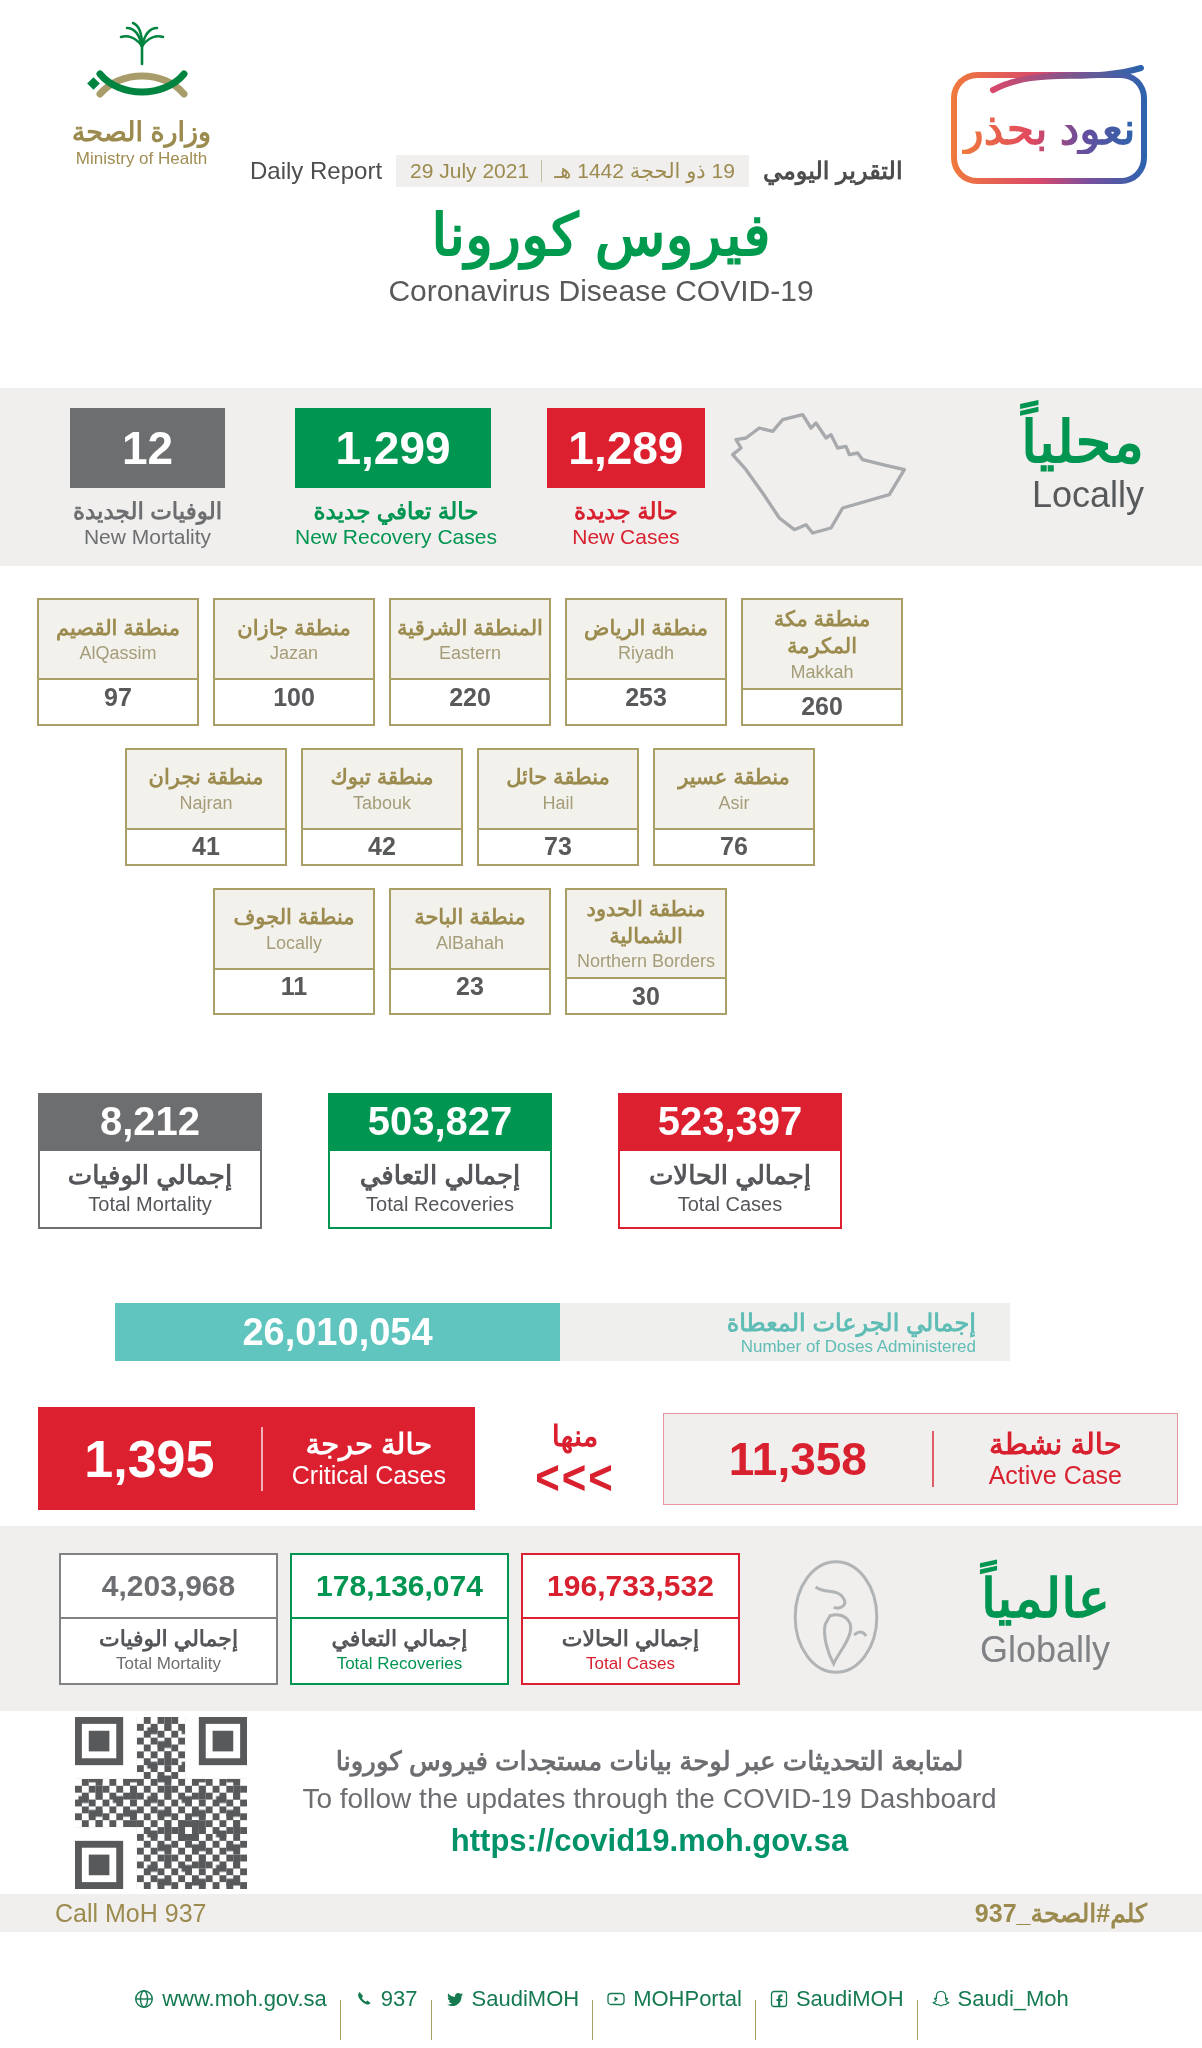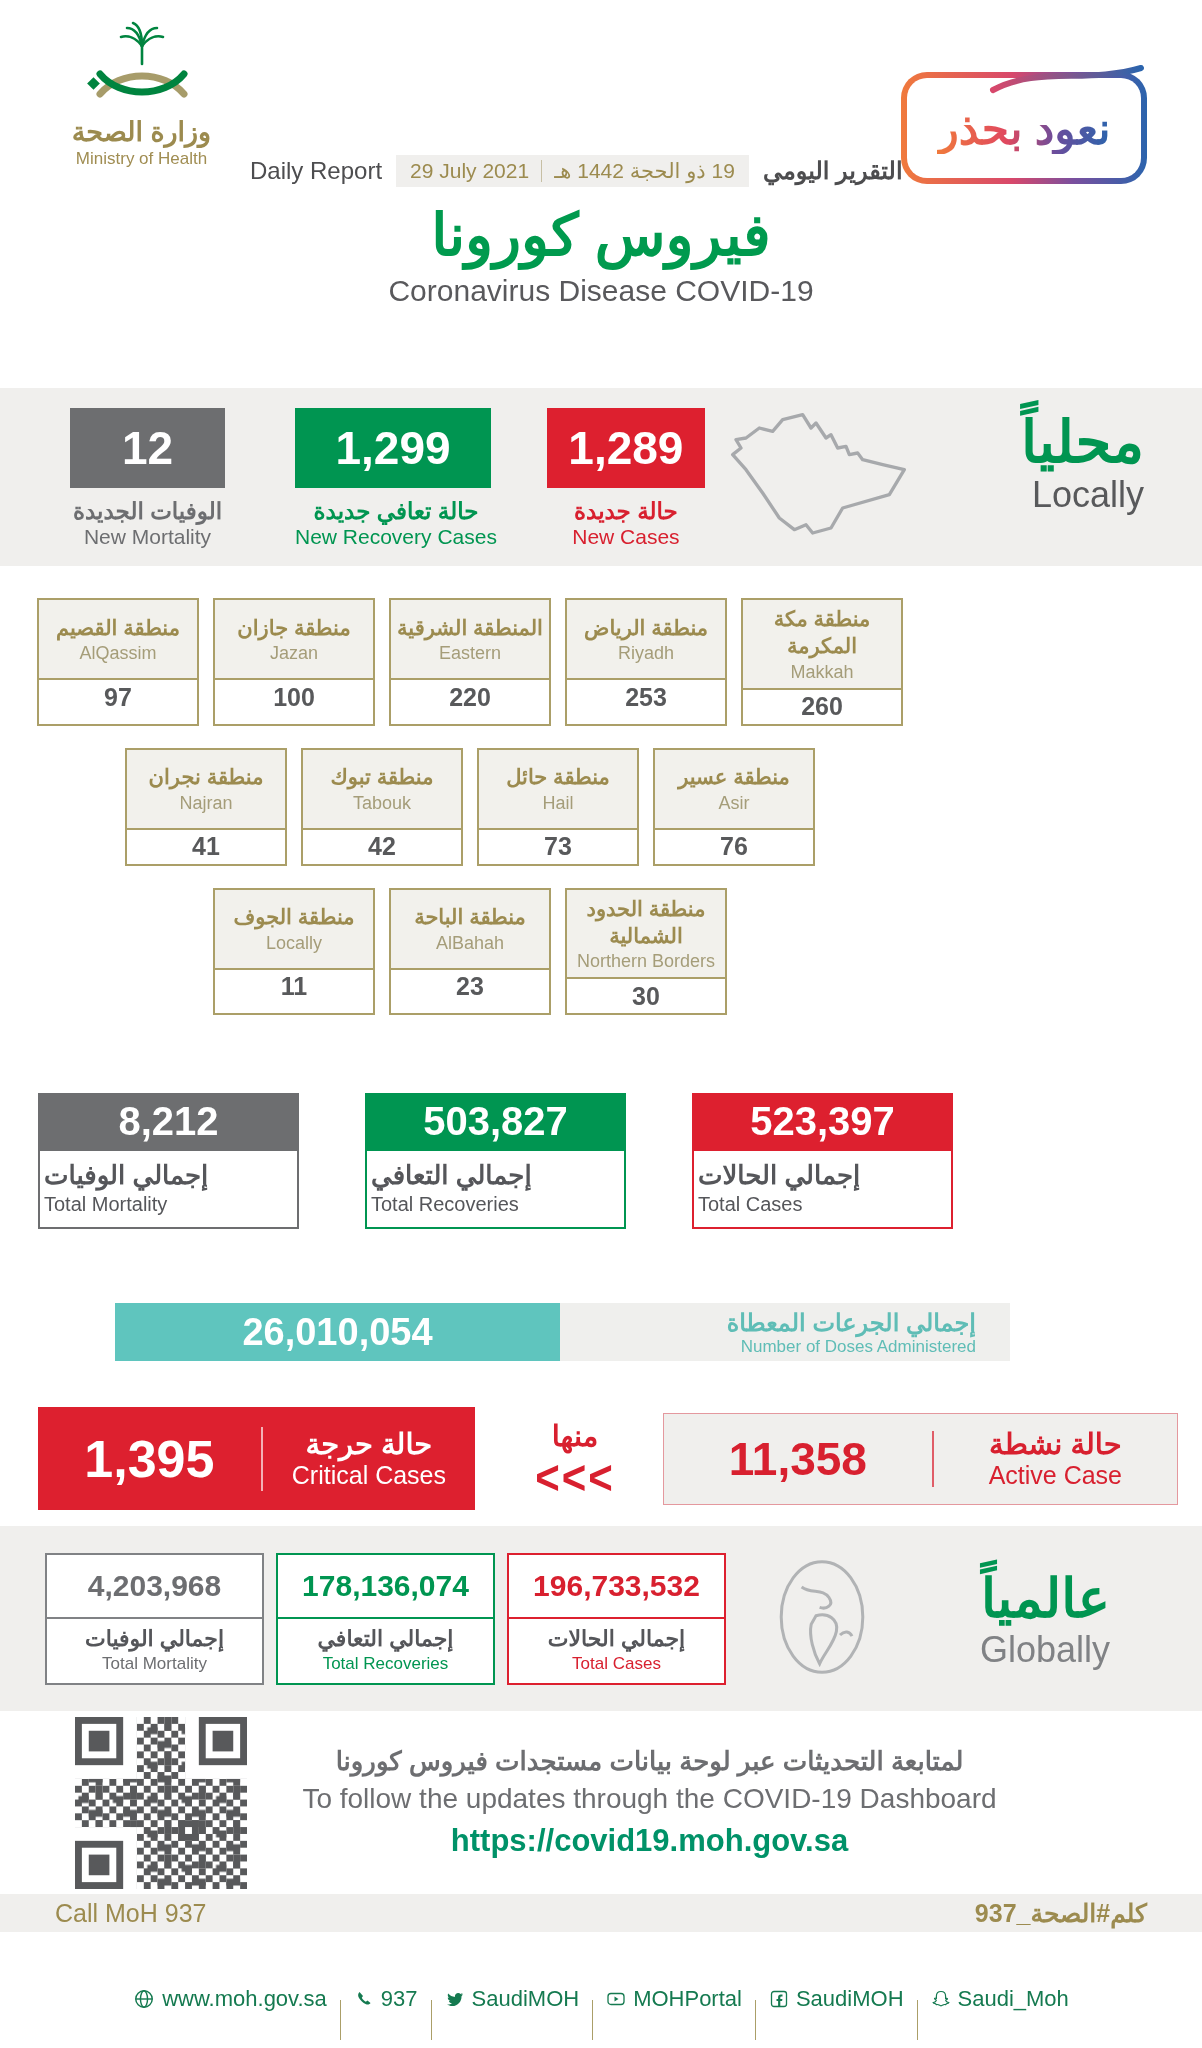--- a/index.html
+++ b/index.html
@@ -7,21 +7,21 @@
   .page{ width:1202px; height:2048px; background:#fff; position:relative; overflow:hidden;
          font-family:"Liberation Sans", sans-serif; color:#58595b; }
 
   
   header{ position:relative; height:195px; }
   .logo{ position:absolute; left:44px; top:20px; width:195px; text-align:center; }
   .logo svg{ display:block; margin:0 auto; }
   .logo-ar{ font-size:27px; font-weight:700; color:#9c8b4f; }
   .logo-en{ font-size:17px; color:#a08d52; margin-top:1px; }
 
-  .badge{ position:absolute; right:55px; top:72px; width:246px; height:112px; border-radius:26px;
+  .badge{ position:absolute; right:55px; top:72px; width:196px; height:112px; border-radius:26px;
           background:linear-gradient(90deg,#f07a3c,#d8486b 45%,#7a4f9e 70%,#2b64ad); padding:6px; }
   .badge-inner{ width:100%; height:100%; background:#fff; border-radius:20px;
           display:flex; align-items:center; justify-content:center; position:relative; }
   .badge-text{ font-size:44px; font-weight:700;
           background:linear-gradient(90deg,#f07a3c,#e0485f 40%,#6a4d9c 68%,#2b64ad);
           -webkit-background-clip:text; background-clip:text; -webkit-text-fill-color:transparent; }
   .badge-swoosh{ position:absolute; top:-18px; right:-6px; }
 
   .report-bar{ position:absolute; left:250px; bottom:8px; display:flex; align-items:center; gap:14px; }
   .dr-en{ font-size:24px; color:#4d4d4f; }
@@ -62,21 +62,21 @@
   .rcard{ width:162px; border:2px solid #ab9f68; background:#fff; }
   .rcard-top{ background:#f2f1ec; border-bottom:2px solid #ab9f68; min-height:80px;
               display:flex; flex-direction:column; justify-content:center; padding:5px 4px; }
   .rcard-ar{ font-size:21px; font-weight:700; color:#9c8b4f; text-align:center; line-height:1.3; }
   .rcard-en{ font-size:18px; color:#a59d79; text-align:center; margin-top:2px; white-space:nowrap; }
   .rcard-num{ height:34px; display:flex; align-items:center; justify-content:center;
               font-size:25px; font-weight:700; color:#58595b; }
 
   
   .totals{ display:flex; margin:78px 0 0 38px; gap:66px; }
-  .tbox{ width:261px; text-align:left;border-radius:31px; }
+  .tbox{ width:224px; text-align:center;border-radius:31px; }
   .thead{ height:56px; color:#fff; font-size:40px; font-weight:700;
           display:flex; align-items:center; justify-content:center; }
   .tbody{ border:2px solid; padding:9px 4px 11px; background:#fff; }
   .tbody-ar{ font-size:26px; font-weight:700; color:#55565a; }
   .tbody-en{ font-size:20px; color:#55565a; margin-top:2px; }
   .t-gray  .thead{ background:#6d6e70; } .t-gray  .tbody{ border-color:#6d6e70; }
   .t-green .thead{ background:#009551; } .t-green .tbody{ border-color:#009551; }
   .t-red   .thead{ background:#dd202f; } .t-red   .tbody{ border-color:#dd202f; }
 
   
@@ -102,21 +102,21 @@
   .active-box{ width:515px; height:92px; margin-left:28px; background:#f0efed;
                border:1px solid #e4989e; display:flex; align-items:center; color:#d8202f; }
   .active-num{ flex:1.1; text-align:center; font-size:46px; font-weight:700; }
   .active-div{ width:2px; height:56px; background:#d8202f; opacity:.7; }
   .active-labels{ flex:1; text-align:center; }
   .active-ar{ font-size:29px; font-weight:700; }
   .active-en{ font-size:25px; }
 
   
   .globally-band{ height:185px; background:#f0efed; margin-top:16px;
-                  display:flex; align-items:center; padding-left:45px; }
+                  display:flex; align-items:center; padding-left:59px; }
   .gcard{ width:219px; background:#fff; border:2px solid; text-align:center; margin-right:12px; }
   .gcard-num{ height:64px; display:flex; align-items:center; justify-content:center;
               font-size:30px; font-weight:700; border-bottom:2px solid; }
   .gcard-ar{ font-size:22px; font-weight:700; color:#55565a; margin-top:7px; }
   .gcard-en{ font-size:17px; margin:2px 0 9px; }
   .g-gray { border-color:#808285; } .g-gray .gcard-num{ color:#6d6e71; border-color:#808285; }
   .g-green{ border-color:#009551; } .g-green .gcard-num{ color:#009551; border-color:#009551; }
   .g-red  { border-color:#dd202f; } .g-red  .gcard-num{ color:#d8202f; border-color:#dd202f; }
   .g-gray .gcard-en{ color:#6d6e71; } .g-green .gcard-en{ color:#009551; } .g-red .gcard-en{ color:#d8202f; }
   .globe-wrap{ margin-left:30px; }

